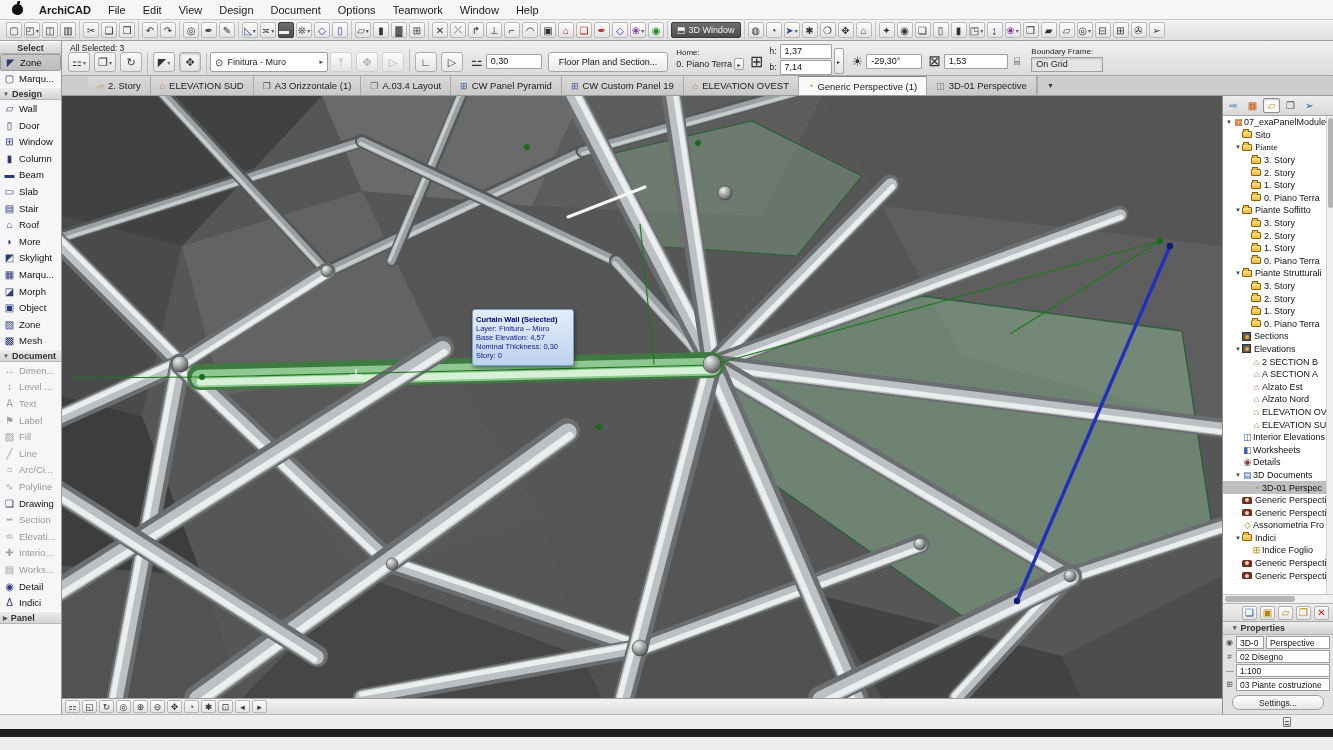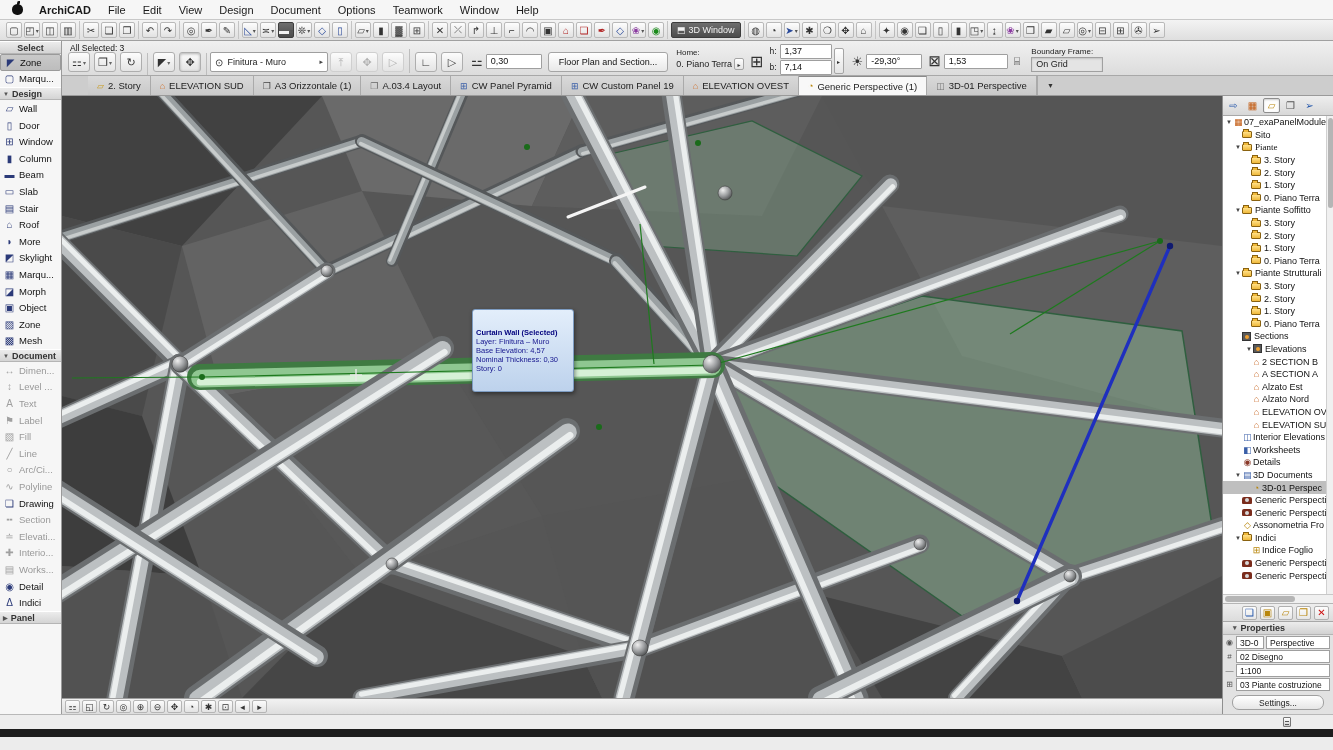--- a/index.html
+++ b/index.html
@@ -101,21 +101,21 @@
   .tab-overflow { width:26px; height:19px; display:flex; align-items:center; justify-content:center;
     font-size:7px; color:#333; border-left:1px solid #aaa; }
 
   
   .viewrow { height:618px; display:flex; }
   .viewport { width:1160px; height:618px; position:relative; background:#565656; overflow:hidden; }
   .viewport svg { display:block; }
 
   .tooltip { position:absolute; left:410px; top:213px; width:102px;
     background:linear-gradient(#e3eefb,#bdd2ec); border:1px solid #7d9cc2; border-radius:3px;
-    box-shadow:1px 2px 4px rgba(0,0,0,.45); padding:18px 3px; font-size:7.5px; line-height:9px; color:#16168e; }
+    box-shadow:1px 2px 4px rgba(0,0,0,.45); padding:5px 3px; font-size:7.5px; line-height:9px; color:#16168e; }
   .tt-title { font-weight:bold; color:#00007d; }
 
   .vp-toolbar { position:absolute; left:0; bottom:0; width:100%; height:16px;
     background:linear-gradient(#f2f2f2,#dddddd); border-top:1px solid #9e9e9e;
     display:flex; align-items:center; padding:0 3px; gap:2px; }
   .vpbtn { width:15px; height:13px; display:flex; align-items:center; justify-content:center;
     font-size:9px; color:#333; border:1px solid #b5b5b5; border-radius:2px; background:linear-gradient(#fcfcfc,#e3e3e3); }
 
   
   .navigator { width:111px; background:#e6e6e6; border-left:1px solid #8f8f8f; display:flex; flex-direction:column; font-size:9px; }
@@ -950,21 +950,21 @@
               <div class="trow" style="padding-left: 20px;">
                 <span class="arr"></span>
                 <span class="fold"></span>
                 <span class="lbl">0. Piano Terra</span>
               </div>
               <div class="trow" style="padding-left: 11px;">
                 <span class="arr"></span>
                 <span class="secic"></span>
                 <span class="lbl">Sections</span>
               </div>
-              <div class="trow" style="padding-left: 22px;">
+              <div class="trow" style="padding-left: 11px;">
                 <span class="arr">▼</span>
                 <span class="secic"></span>
                 <span class="lbl">Elevations</span>
               </div>
               <div class="trow" style="padding-left: 20px;">
                 <span class="arr"></span>
                 <span class="g house">⌂</span>
                 <span class="lbl">2 SECTION B</span>
               </div>
               <div class="trow" style="padding-left: 20px;">

